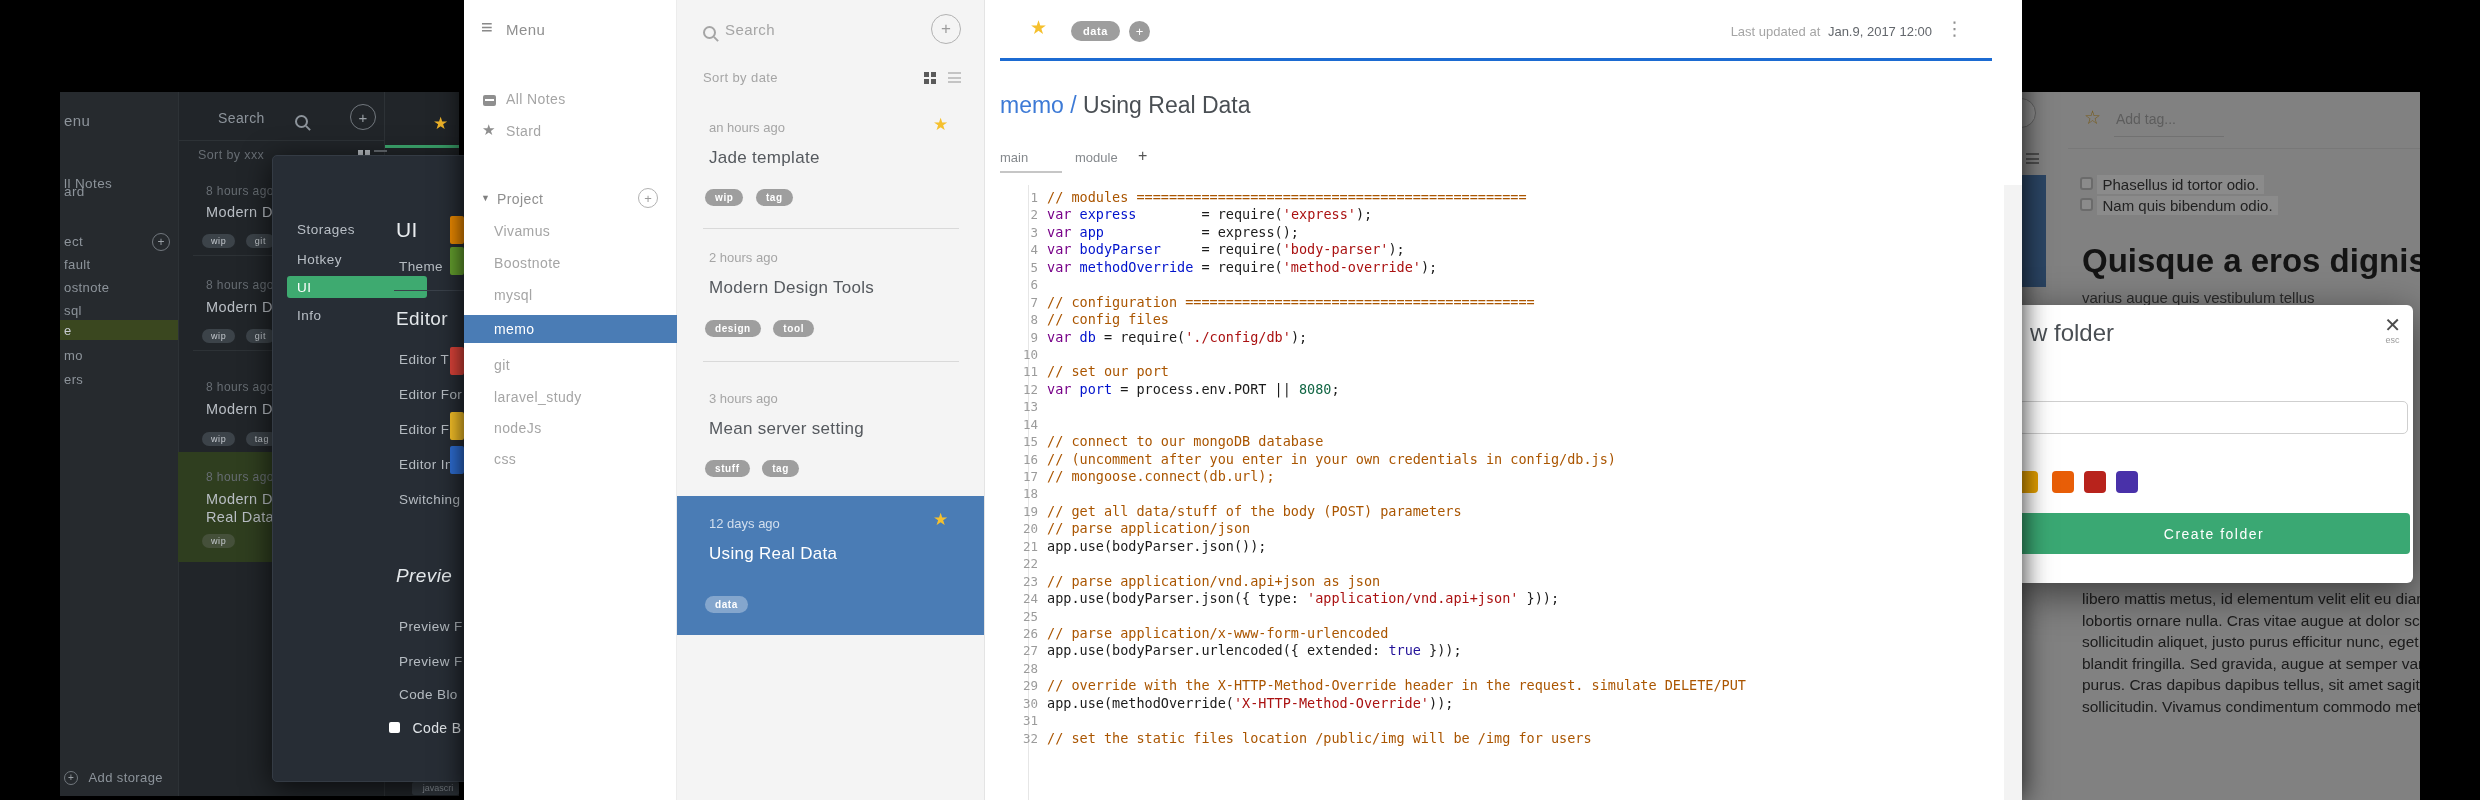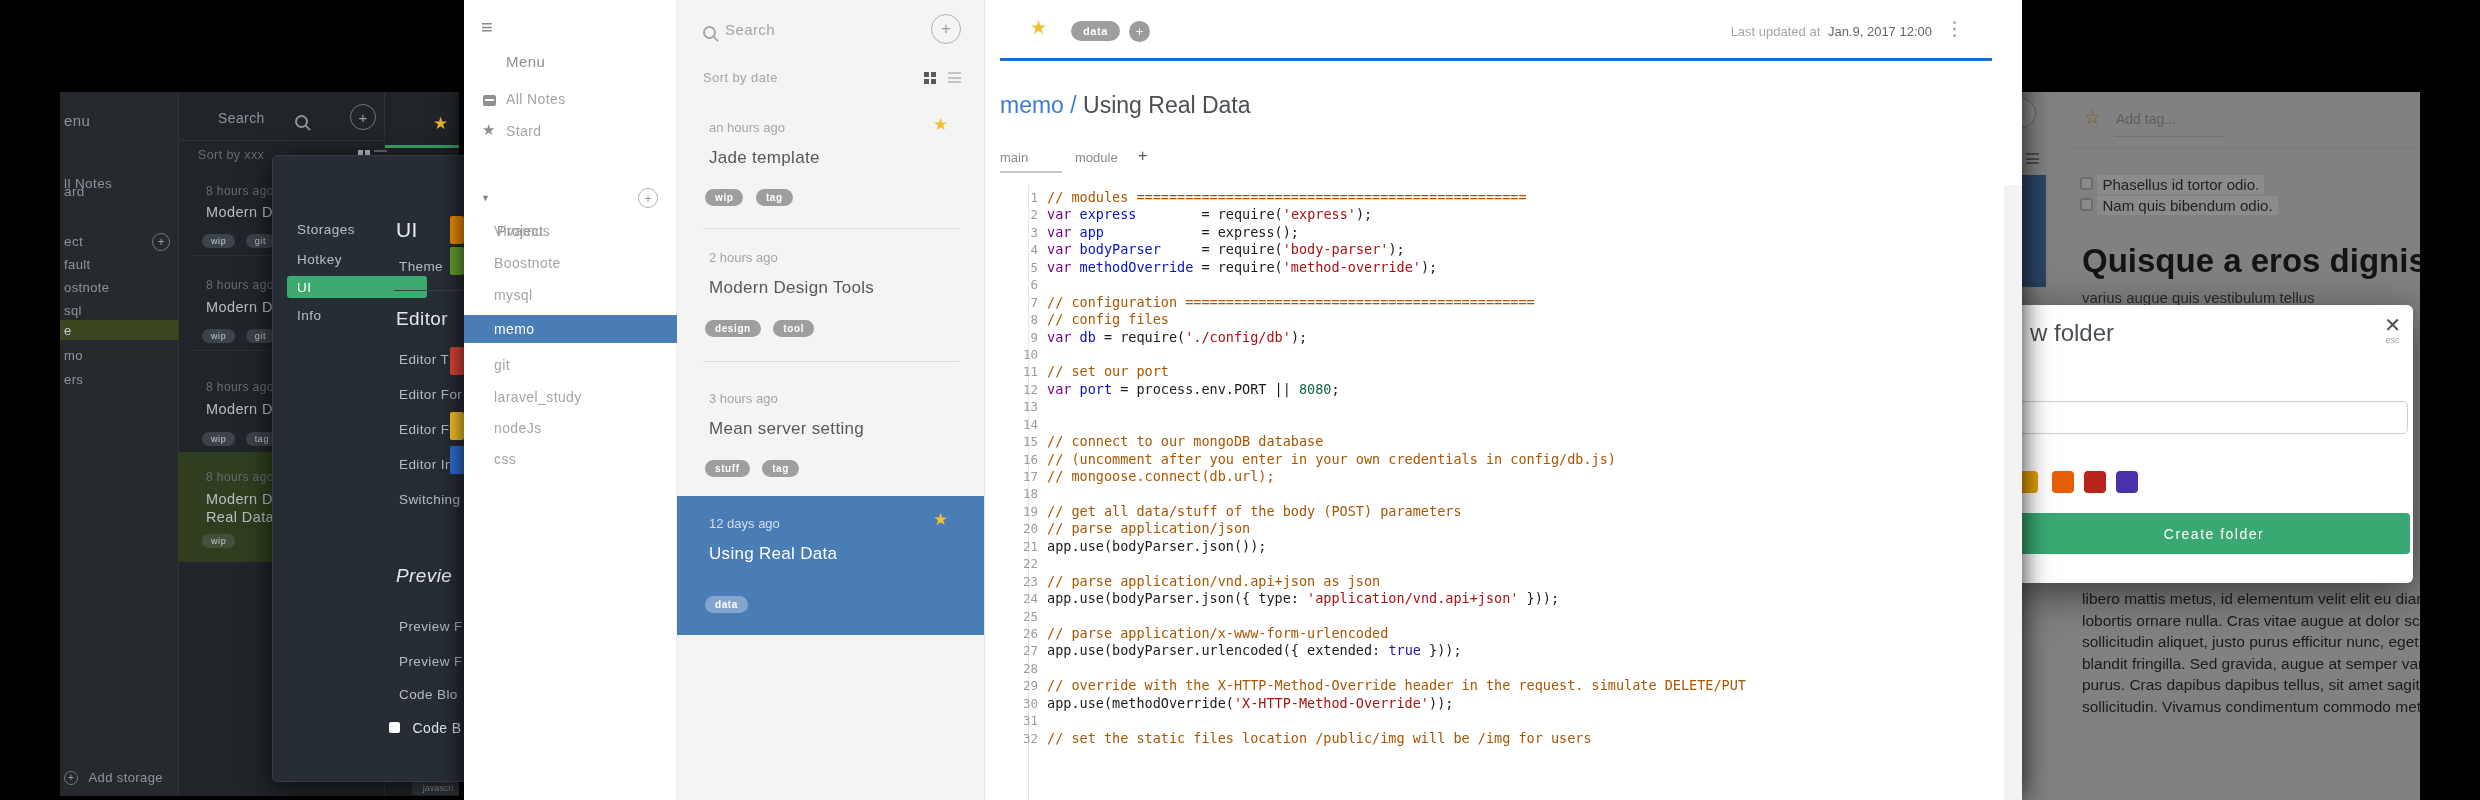--- a/index.html
+++ b/index.html
@@ -22,21 +22,21 @@
                justify-content:center;color:#9aa0a6;box-sizing:border-box;}
   
   .setmodal{background:#272d35;border:1px solid #343b44;border-radius:5px;box-shadow:0 6px 30px rgba(0,0,0,.7);overflow:hidden;}
   .set-nav{color:#b9bfc6;font-size:13.5px;letter-spacing:.5px;}
   .set-pill{background:#3eaa70;border-radius:3px;}
   .set-h1{color:#e8ebee;font-size:21px;letter-spacing:.4px;}
   .set-h2{color:#e4e8eb;font-size:19px;letter-spacing:.4px;}
   .set-item{color:#b6bcc2;font-size:13.5px;letter-spacing:.4px;}
   
   .mwin{background:#fff;box-shadow:0 0 26px rgba(0,0,0,.85);}
-  .gray1{color:#8f8f8f;margin-top:32px;}
+  .gray1{color:#8f8f8f;}
   .gray2{color:#a5a5a5;}
   .ltitle{color:#55595e;}
   .tagpill{display:inline-block;padding:3px 10px;border-radius:9px;background:#9e9e9e;color:#fff;
            font-size:10px;font-weight:bold;letter-spacing:.6px;margin-right:8px;}
   .tagpill.onblue{background:rgba(255,255,255,.32);}
   .sel-blue{background:#4a7cb5;}
   .lt-circle{border:1px solid #b2b2b2;border-radius:50%;display:flex;align-items:center;justify-content:center;color:#9b9b9b;box-sizing:border-box;background:transparent;}
   .icon-search{display:inline-block;width:9px;height:9px;border:2px solid currentColor;border-radius:50%;position:relative;}
   .icon-search::after{content:"";position:absolute;width:6px;height:2px;background:currentColor;
                       transform:rotate(45deg);right:-5px;bottom:-3px;}

